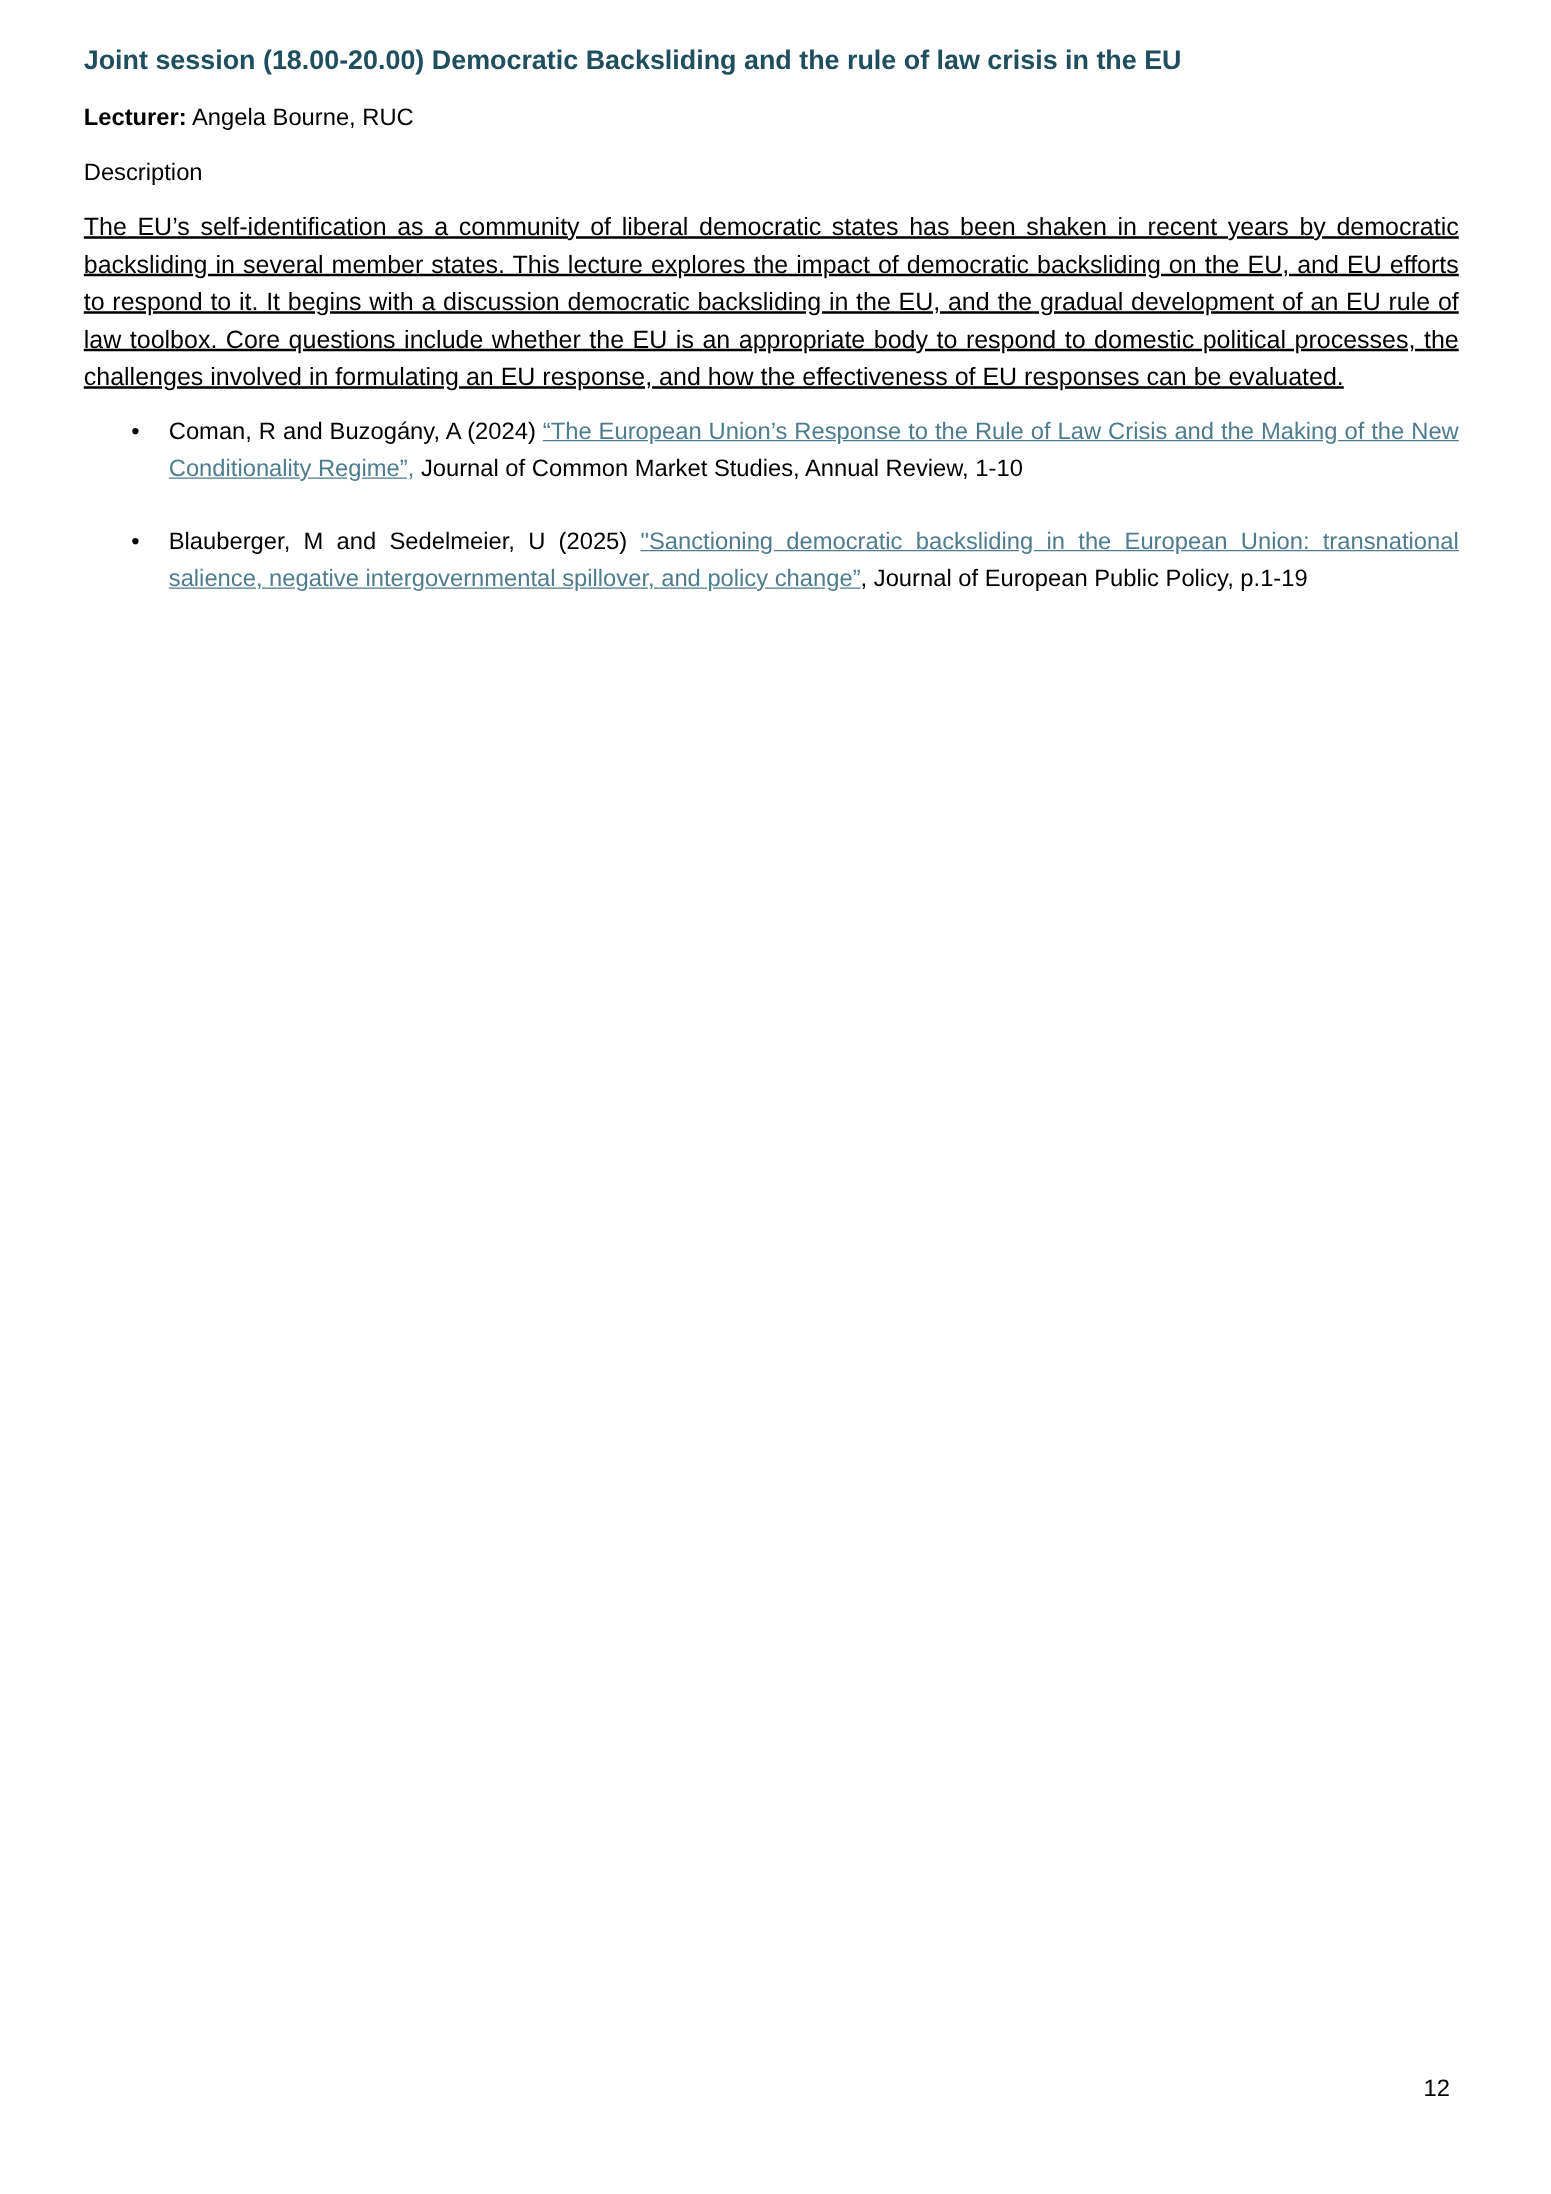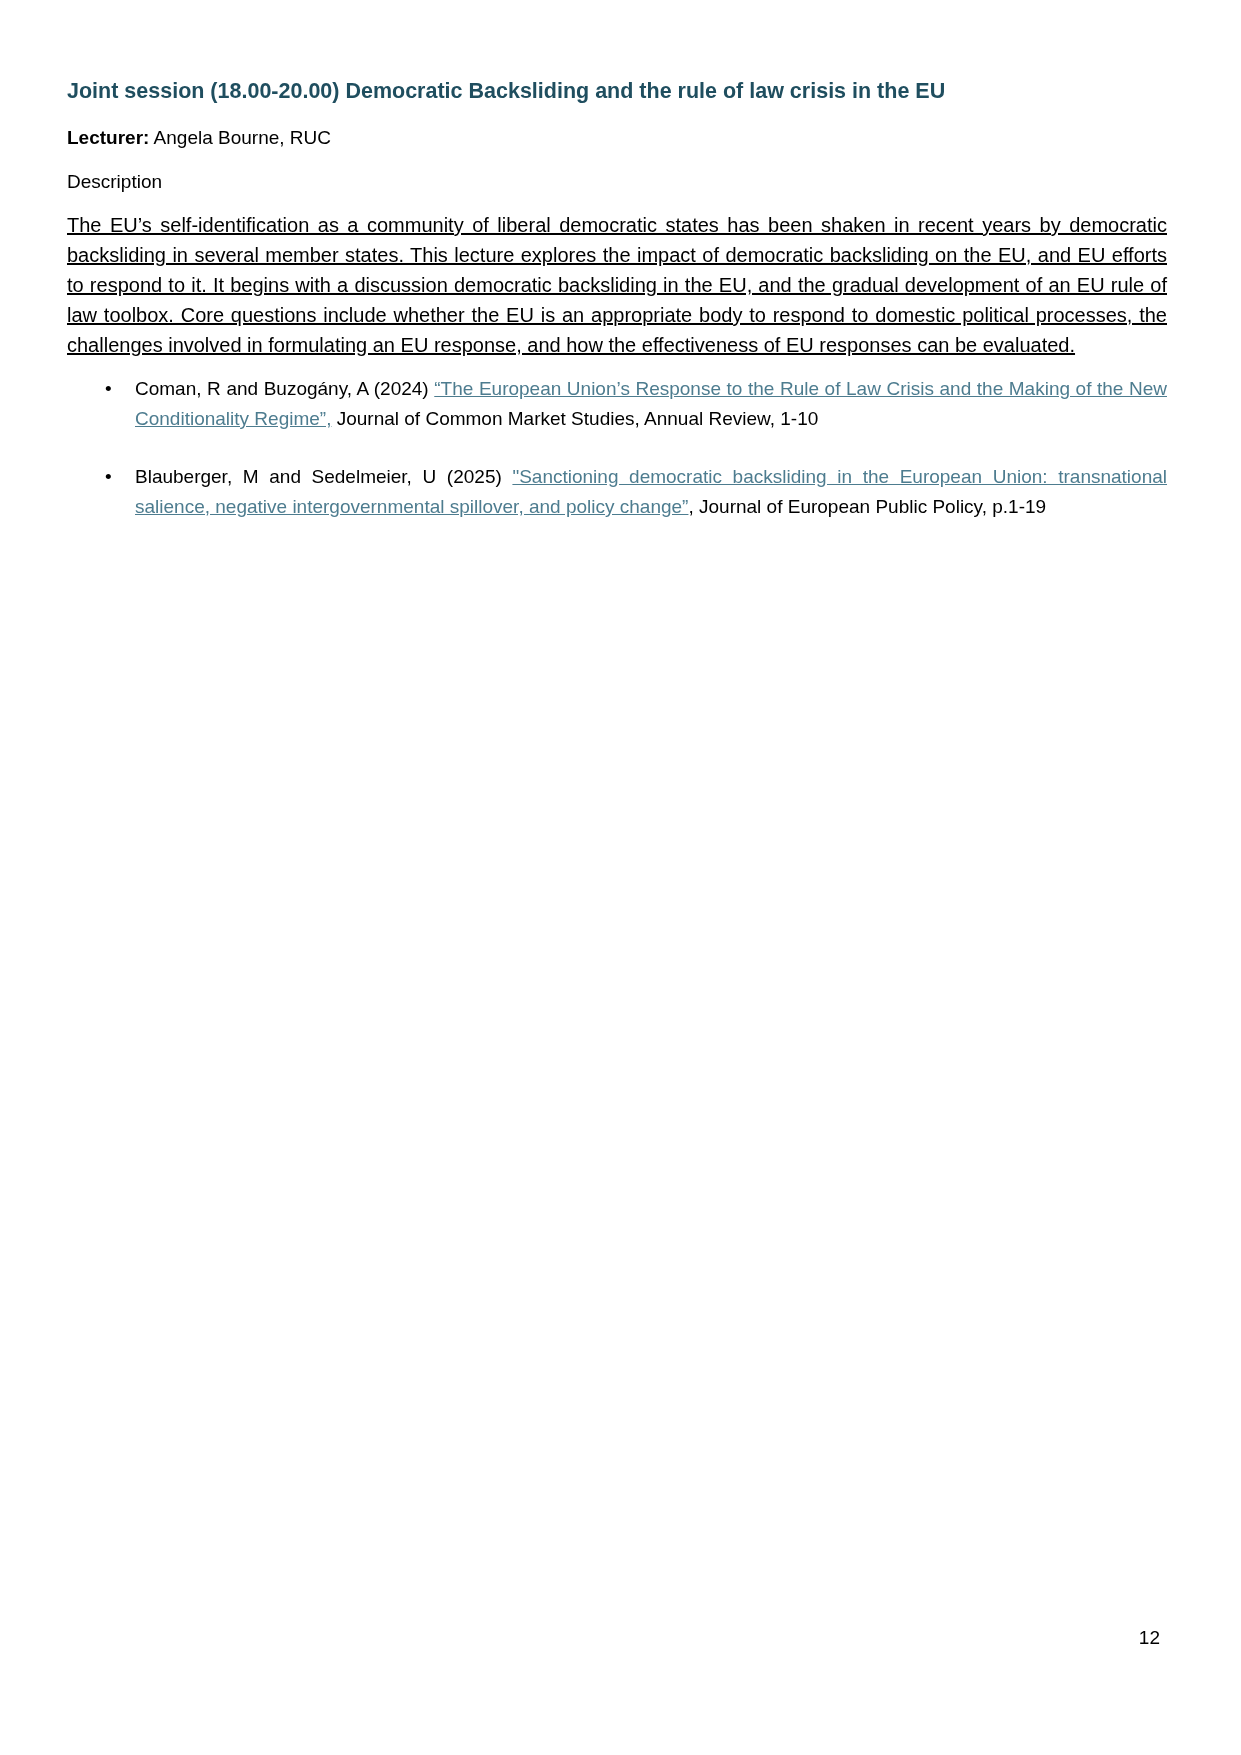--- a/index.html
+++ b/index.html
@@ -8,21 +8,21 @@
     background: #ffffff;
   }
   .page {
     position: relative;
     width: 1241px;
     height: 1755px;
     background: #ffffff;
     font-family: "Liberation Sans", "DejaVu Sans", sans-serif;
     color: #000000;
     box-sizing: border-box;
-    padding: 76px 74px 0 67px;
+    padding: 33px 74px 0 67px;
     overflow: hidden;
   }
   .section-title {
     font-size: 21.5px;
     line-height: 30px;
     font-weight: bold;
     margin: 0 0 17px 0;
   }
   .meta-line {
     font-size: 19px;
@@ -62,21 +62,21 @@
     top: 0;
     font-size: 19px;
   }
   .doc-link {
     text-decoration: underline;
     cursor: pointer;
   }
   .page-number {
     position: absolute;
     right: 81px;
-    top: 1626px;
+    top: 1660px;
     font-size: 19px;
     line-height: 24px;
     color: #000000;
   }
 </style>
 </head>
 <body>
 
 <div class="page">
 

